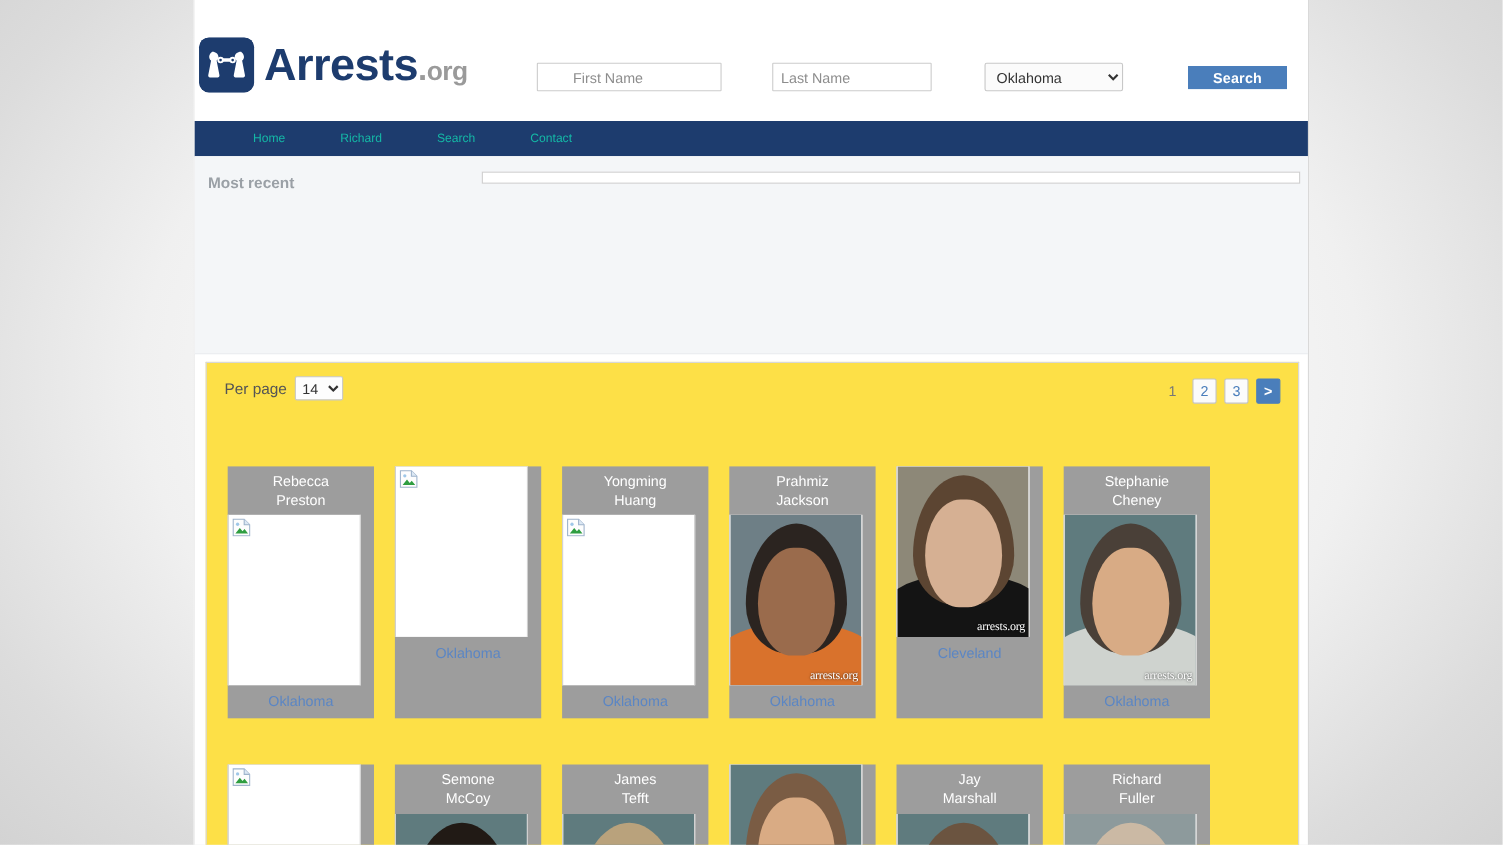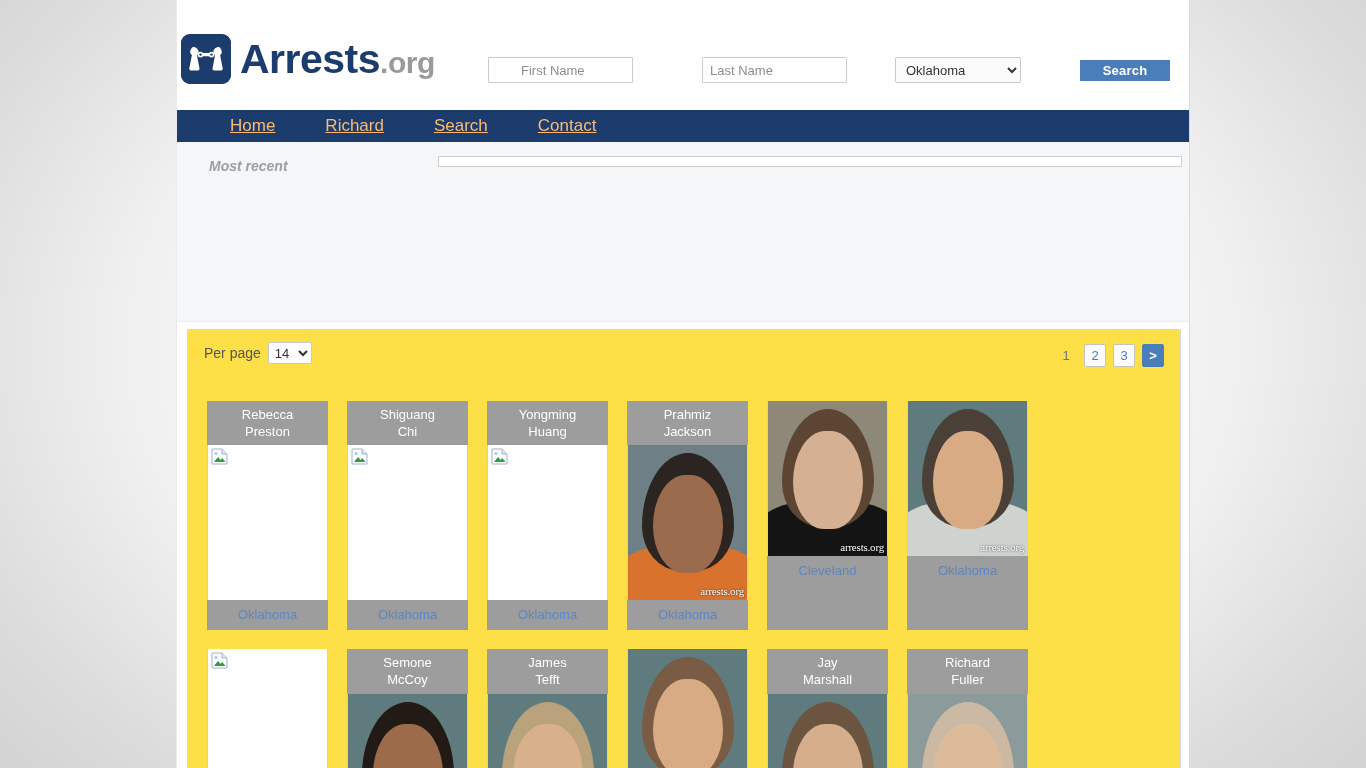--- a/index.html
+++ b/index.html
@@ -54,38 +54,38 @@
     letter-spacing: -0.5px;
     line-height: 1;
     white-space: nowrap;
   }
   .logo-dot {
     color: #9a9a9a;
     font-size: 30px;
   }
   .logo-org {
     color: #9a9a9a;
-    font-size: 30px;
+    font-size: 24px;
     font-weight: bold;
   }
 
   .hdr-field {
     position: absolute;
     top: 57px;
     height: 26px;
     border: 1px solid #cccccc;
     background: #ffffff;
     font-family: "Liberation Sans", sans-serif;
     font-size: 13px;
     color: #333;
     padding: 0 7px;
     border-radius: 1px;
   }
   .hdr-field::placeholder { color: #8d8d8d; }
-  #first-name { left: 311px; width: 145px; padding-left: 32px; }
+  #first-name { left: 311px; width: 168px; padding-left: 32px; }
   #last-name  { left: 515px; width: 145px; margin-left: 10px; }
 
   .hdr-select {
     position: absolute;
     left: 718px; top: 57px;
     width: 126px; height: 26px;
     border: 1px solid #c8c8c8;
     background: #fbfbfb;
     font-family: "Liberation Sans", sans-serif;
     font-size: 13px;
@@ -110,43 +110,41 @@
 
   
   .navbar {
     height: 32px;
     background: #1d3c6e;
     display: flex;
     align-items: center;
     padding-left: 28px;
   }
   .nav-item {
-    color: #fdba74;
-    font-size: 17px;
+    color: #14b8a6;
+    font-size: 11px;
     padding: 0 25px;
     line-height: 32px;
     cursor: pointer;
     white-space: nowrap;
-    text-decoration: underline;
   }
 
   
   .intro {
     position: relative;
     height: 180px;
     background: #f4f6f8;
     border-bottom: 1px solid #eceef0;
   }
   .intro-eyebrow {
     position: absolute;
-    left: 32px; top: 16px;
+    left: 12px; top: 16px;
     font-size: 14px;
     font-weight: bold;
     color: #9aa0a6;
-    font-style: italic;
   }
   .intro-title {
     position: absolute;
     left: 16px; top: 32px;
     font-size: 29px;
     font-weight: bold;
     color: #4a7ebb;
     line-height: 1.28;
     width: 230px;
   }
@@ -229,24 +227,25 @@
   
   .grid {
     position: absolute;
     left: 19px; top: 71px;
     width: 960px;
     display: flex;
     flex-wrap: wrap;
     gap: 19px 19px;
   }
   .card {
-    width: 121px;
+    width: 133px;
     background: #9d9d9d;
     cursor: pointer;
     flex: none;
+    margin-top: 23px;
   }
   .card-name {
     color: #ffffff;
     font-size: 13px;
     text-align: center;
     line-height: 1.28;
     padding: 6px 2px 5px;
     min-height: 38px;
   }
   .card-photo {
@@ -378,21 +377,20 @@
             <svg class="broken-img" viewBox="0 0 17 17">
               <path d="M1 1h10l5 5v10H1z" fill="#fdfdfd" stroke="#9fb4cc" stroke-width="1"></path>
               <path d="M11 1v5h5" fill="#dce8f4" stroke="#9fb4cc" stroke-width="1"></path>
               <path d="M3 14l4-5 2.5 3 1.8-2 3.2 4z" fill="#2f9e41"></path>
               <circle cx="5" cy="5.6" r="1.5" fill="#9fc7e8"></circle>
             </svg>
           </div>
           <div class="card-county">Oklahoma</div>
         </div>
         <div class="card">
-          <div class="card-name"><span>Shiguang</span><br><span>Chi</span></div>
           <div class="card-photo">
             <svg class="broken-img" viewBox="0 0 17 17">
               <path d="M1 1h10l5 5v10H1z" fill="#fdfdfd" stroke="#9fb4cc" stroke-width="1"></path>
               <path d="M11 1v5h5" fill="#dce8f4" stroke="#9fb4cc" stroke-width="1"></path>
               <path d="M3 14l4-5 2.5 3 1.8-2 3.2 4z" fill="#2f9e41"></path>
               <circle cx="5" cy="5.6" r="1.5" fill="#9fc7e8"></circle>
             </svg>
           </div>
           <div class="card-county">Oklahoma</div>
         </div>
@@ -427,20 +425,21 @@
               <div class="bg" style="background:#8d8878;"></div>
               <div class="torso" style="width:150px;height:56px;background:#141414;"></div>
               <div class="hair" style="top:8px;width:92px;height:118px;background:#5c4532;"></div>
               <div class="head" style="top:30px;width:70px;height:98px;background:#d6b093;"></div>
             </div>
             <span class="wm">arrests.org</span>
           </div>
           <div class="card-county">Cleveland</div>
         </div>
         <div class="card">
+          <div class="card-name"><span>Stephanie</span><br><span>Cheney</span></div>
           <div class="card-photo">
             <div class="face">
               <div class="bg" style="background:#5f7b7e;"></div>
               <div class="torso" style="width:150px;height:56px;background:#cfd3cf;"></div>
               <div class="hair" style="top:8px;width:92px;height:118px;background:#4a4038;"></div>
               <div class="head" style="top:30px;width:70px;height:98px;background:#d8ab85;"></div>
             </div>
             <span class="wm">arrests.org</span>
           </div>
           <div class="card-county">Oklahoma</div>

